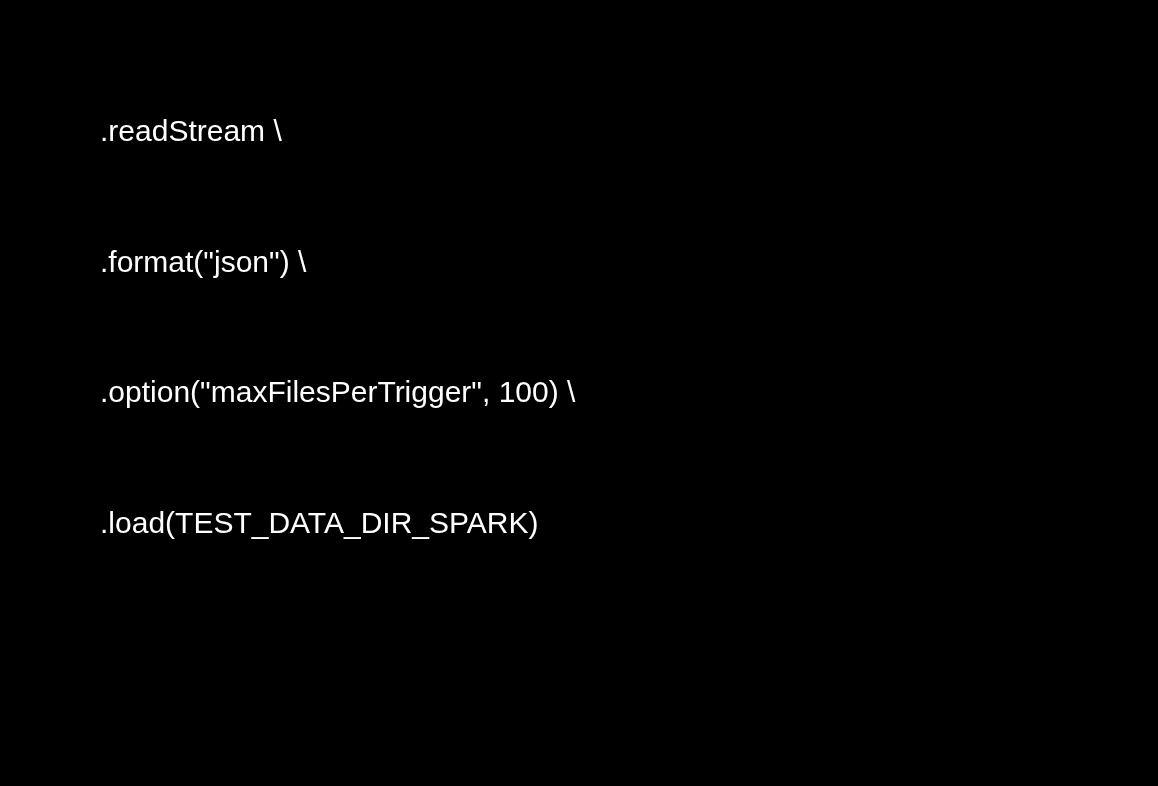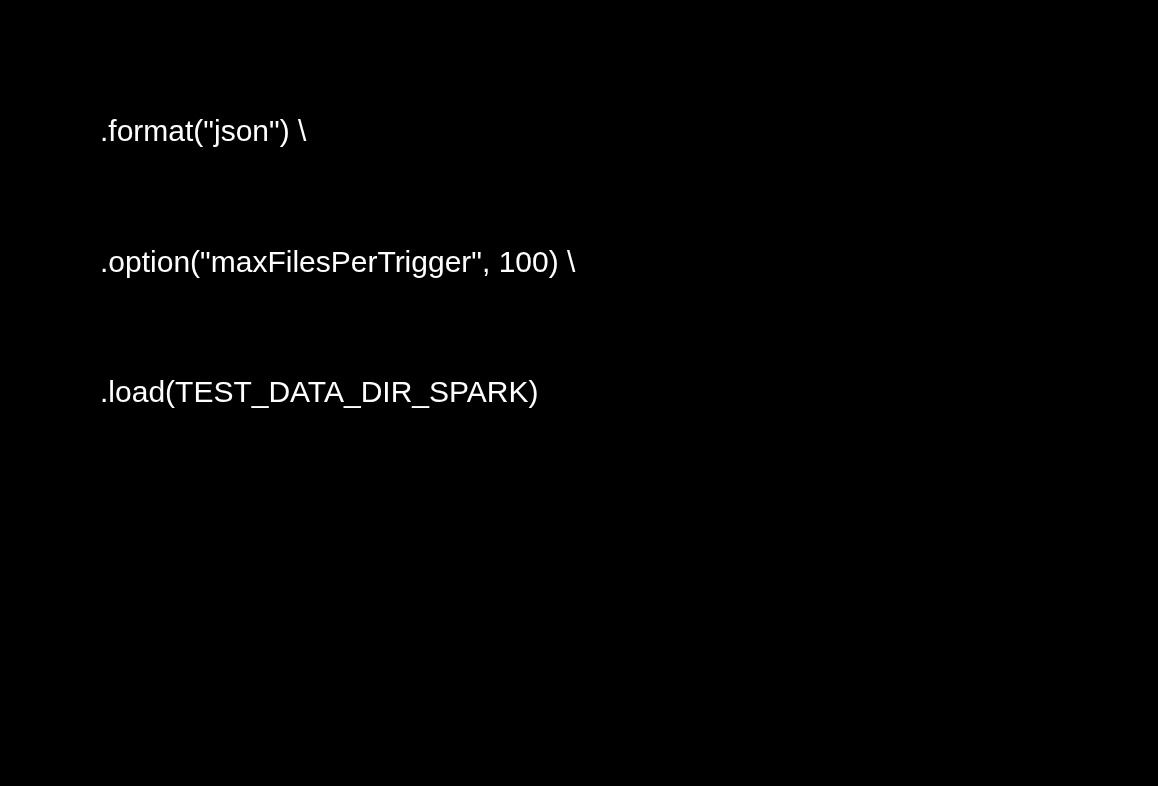--- a/index.html
+++ b/index.html
@@ -17,20 +17,21 @@
     white-space: pre;
     padding-top: 22px;
     padding-left: 50px;
     line-height: 1.45;
   }
 </style>
 </head>
 <body>
 
 <div class="code-container">
+  <div>      .readStream \</div>
   <div>      .format("json") \</div>
   <div>      .option("maxFilesPerTrigger", 100) \</div>
   <div>      .load(TEST_DATA_DIR_SPARK)</div>
   <div></div>
   
   
   <div></div>
   
   
   

